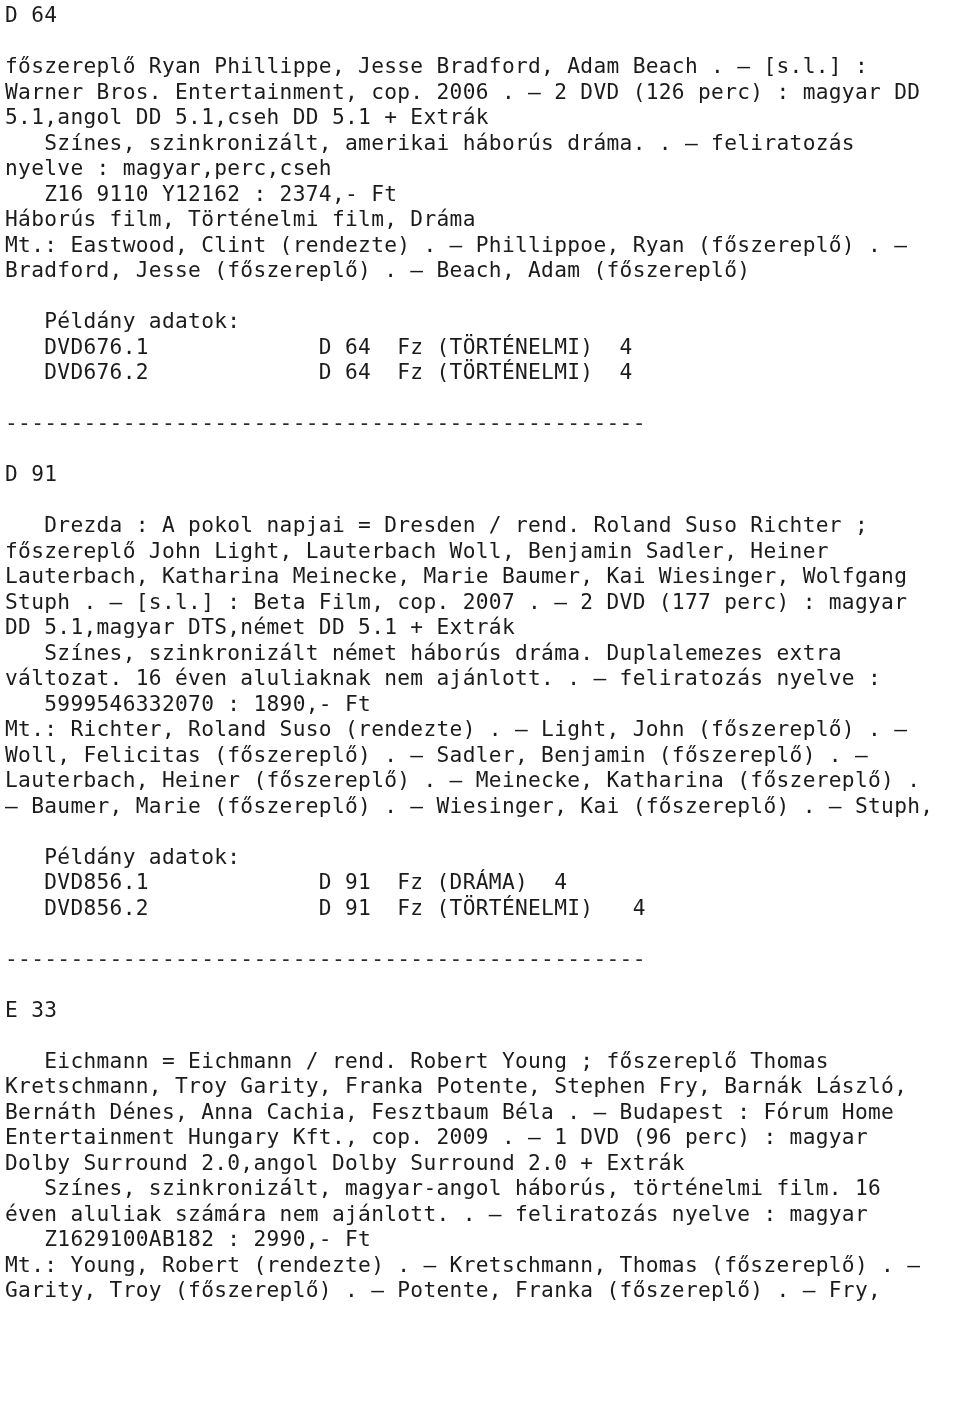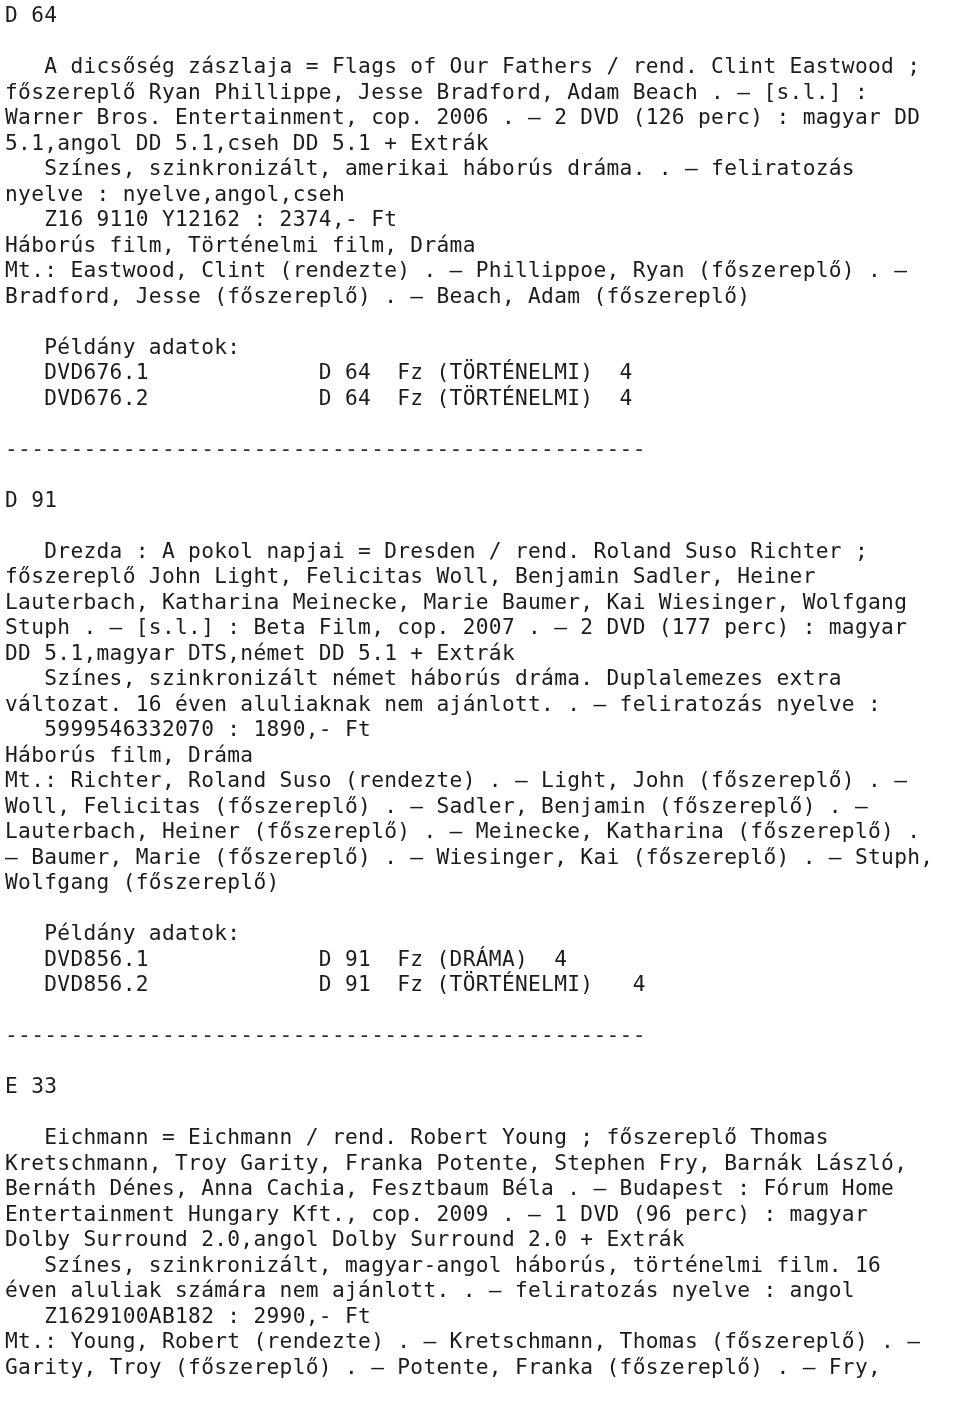--- a/index.html
+++ b/index.html
@@ -44,66 +44,63 @@
     color: #2a2a2a;
   }
 </style>
 </head>
 <body>
 
 <div id="page">
   <div class="doc" id="doc-body">
       <div class="line">D 64</div>
       <div class="line blank">&nbsp;</div>
-      <div class="line">   A dicsőség zászlaja = Flags of Our Fathers / rend. Clint Eastwood ;</div>
       <div class="line">főszereplő Ryan Phillippe, Jesse Bradford, Adam Beach . — [s.l.] :</div>
       <div class="line">Warner Bros. Entertainment, cop. 2006 . — 2 DVD (126 perc) : magyar DD</div>
       <div class="line">5.1,angol DD 5.1,cseh DD 5.1 + Extrák</div>
       <div class="line">   Színes, szinkronizált, amerikai háborús dráma. . — feliratozás</div>
-      <div class="line">nyelve : nyelve,angol,cseh</div>
+      <div class="line">nyelve : magyar,perc,cseh</div>
       <div class="line">   Z16 9110 Y12162 : 2374,- Ft</div>
       <div class="line">Háborús film, Történelmi film, Dráma</div>
       <div class="line">Mt.: Eastwood, Clint (rendezte) . — Phillippoe, Ryan (főszereplő) . —</div>
       <div class="line">Bradford, Jesse (főszereplő) . — Beach, Adam (főszereplő)</div>
       <div class="line blank">&nbsp;</div>
       <div class="line">   Példány adatok:</div>
       <div class="line">   DVD676.1             D 64  Fz (TÖRTÉNELMI)  4</div>
       <div class="line">   DVD676.2             D 64  Fz (TÖRTÉNELMI)  4</div>
       <div class="line blank">&nbsp;</div>
       <div class="line sep">-------------------------------------------------</div>
       <div class="line blank">&nbsp;</div>
       <div class="line">D 91</div>
       <div class="line blank">&nbsp;</div>
       <div class="line">   Drezda : A pokol napjai = Dresden / rend. Roland Suso Richter ;</div>
-      <div class="line">főszereplő John Light, Felicitas Woll, Benjamin Sadler, Heiner</div>
+      <div class="line">főszereplő John Light, Lauterbach Woll, Benjamin Sadler, Heiner</div>
       <div class="line">Lauterbach, Katharina Meinecke, Marie Baumer, Kai Wiesinger, Wolfgang</div>
       <div class="line">Stuph . — [s.l.] : Beta Film, cop. 2007 . — 2 DVD (177 perc) : magyar</div>
       <div class="line">DD 5.1,magyar DTS,német DD 5.1 + Extrák</div>
       <div class="line">   Színes, szinkronizált német háborús dráma. Duplalemezes extra</div>
       <div class="line">változat. 16 éven aluliaknak nem ajánlott. . — feliratozás nyelve :</div>
       <div class="line">   5999546332070 : 1890,- Ft</div>
-      <div class="line">Háborús film, Dráma</div>
       <div class="line">Mt.: Richter, Roland Suso (rendezte) . — Light, John (főszereplő) . —</div>
       <div class="line">Woll, Felicitas (főszereplő) . — Sadler, Benjamin (főszereplő) . —</div>
       <div class="line">Lauterbach, Heiner (főszereplő) . — Meinecke, Katharina (főszereplő) .</div>
       <div class="line">— Baumer, Marie (főszereplő) . — Wiesinger, Kai (főszereplő) . — Stuph,</div>
-      <div class="line">Wolfgang (főszereplő)</div>
       <div class="line blank">&nbsp;</div>
       <div class="line">   Példány adatok:</div>
       <div class="line">   DVD856.1             D 91  Fz (DRÁMA)  4</div>
       <div class="line">   DVD856.2             D 91  Fz (TÖRTÉNELMI)   4</div>
       <div class="line blank">&nbsp;</div>
       <div class="line sep">-------------------------------------------------</div>
       <div class="line blank">&nbsp;</div>
       <div class="line">E 33</div>
       <div class="line blank">&nbsp;</div>
       <div class="line">   Eichmann = Eichmann / rend. Robert Young ; főszereplő Thomas</div>
       <div class="line">Kretschmann, Troy Garity, Franka Potente, Stephen Fry, Barnák László,</div>
       <div class="line">Bernáth Dénes, Anna Cachia, Fesztbaum Béla . — Budapest : Fórum Home</div>
       <div class="line">Entertainment Hungary Kft., cop. 2009 . — 1 DVD (96 perc) : magyar</div>
       <div class="line">Dolby Surround 2.0,angol Dolby Surround 2.0 + Extrák</div>
       <div class="line">   Színes, szinkronizált, magyar-angol háborús, történelmi film. 16</div>
-      <div class="line">éven aluliak számára nem ajánlott. . — feliratozás nyelve : angol</div>
+      <div class="line">éven aluliak számára nem ajánlott. . — feliratozás nyelve : magyar</div>
       <div class="line">   Z1629100AB182 : 2990,- Ft</div>
       <div class="line">Mt.: Young, Robert (rendezte) . — Kretschmann, Thomas (főszereplő) . —</div>
       <div class="line">Garity, Troy (főszereplő) . — Potente, Franka (főszereplő) . — Fry,</div>
     </div>
 </div>
 
 </body></html>

